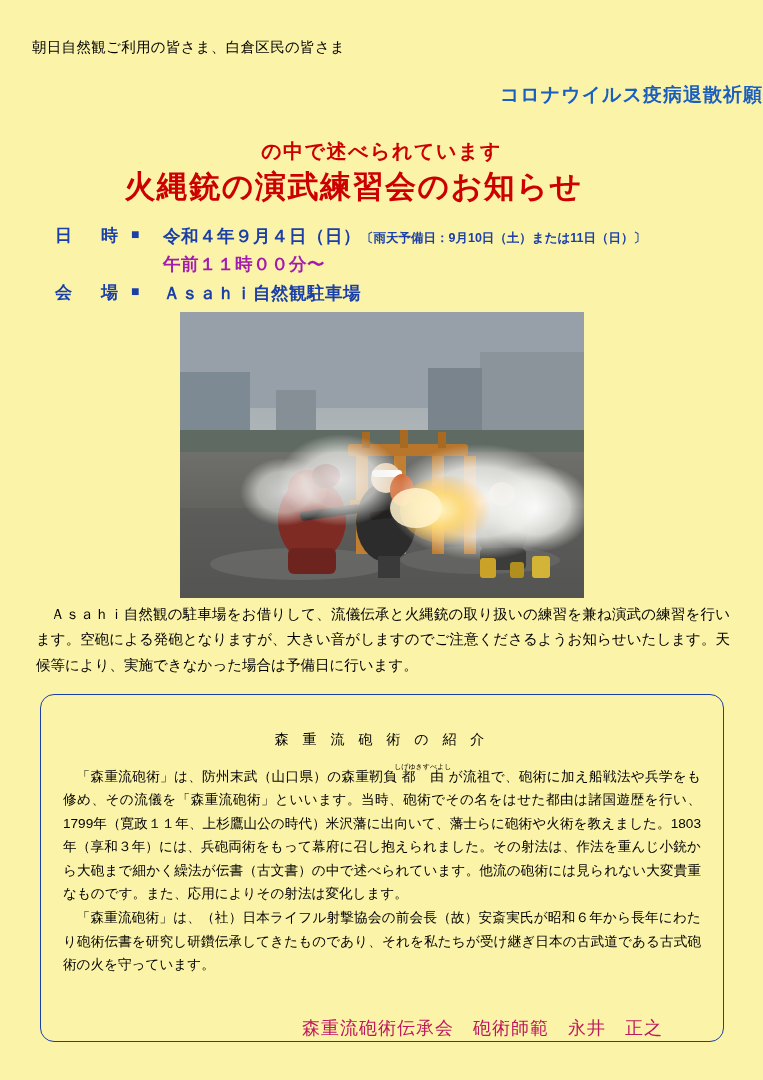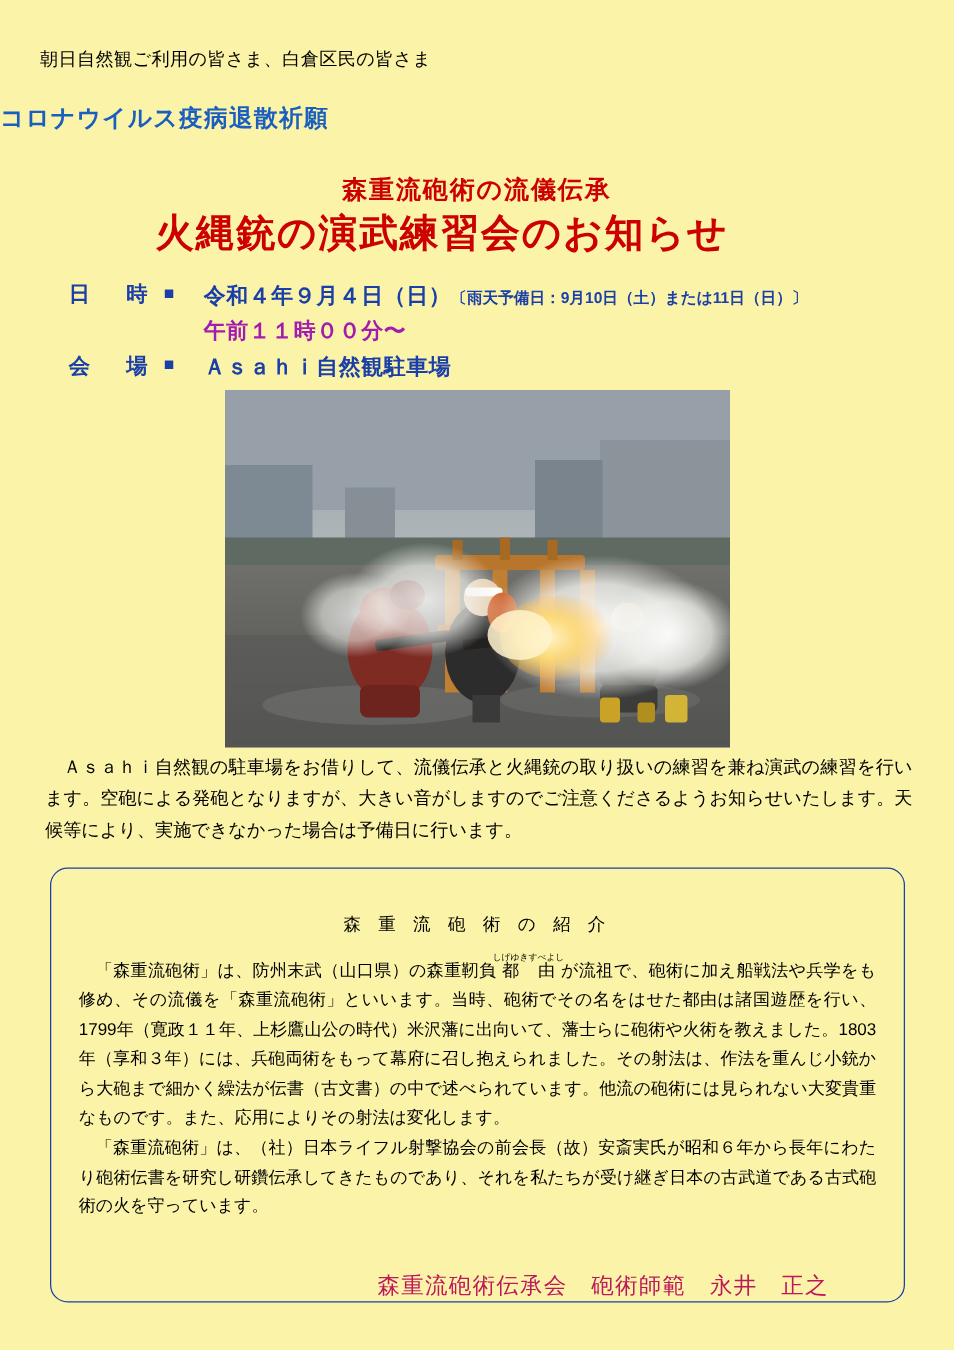--- a/index.html
+++ b/index.html
@@ -28,21 +28,21 @@
     left: 32px;
     font-size: 14.5px;
     letter-spacing: 0.3px;
     color: #000;
   }
   .subtitle-blue {
     position: absolute;
     top: 82px;
     left: 0;
     width: 763px;
-    text-align: left;
+    text-align: right;
     font-size: 19px;
     font-weight: bold;
     color: #1a5fbf;
     letter-spacing: 1px;
   }
   .title-red-small {
     position: absolute;
     top: 138px;
     left: 0;
     width: 763px;
@@ -179,21 +179,21 @@
 </style>
 </head>
 <body>
 
 <div class="page">
 
   <div class="greeting">朝日自然観ご利用の皆さま、白倉区民の皆さま</div>
 
   <div class="subtitle-blue">コロナウイルス疫病退散祈願</div>
 
-  <div class="title-red-small">森重流砲術の流儀伝承</div>
+  <div class="title-red-small">の中で述べられています</div>
 
   <div class="title-red-big">火縄銃の演武練習会のお知らせ</div>
 
   <div class="info-block">
     <div class="info-row">
       <span class="info-label">日　時</span>
       <span class="info-mark">■</span>
       <span class="info-value"><span>令和４年９月４日（日）</span><span class="info-note">〔雨天予備日：9月10日（土）または11日（日）〕</span></span>
     </div>
     <div class="info-sub">午前１１時００分〜</div>

